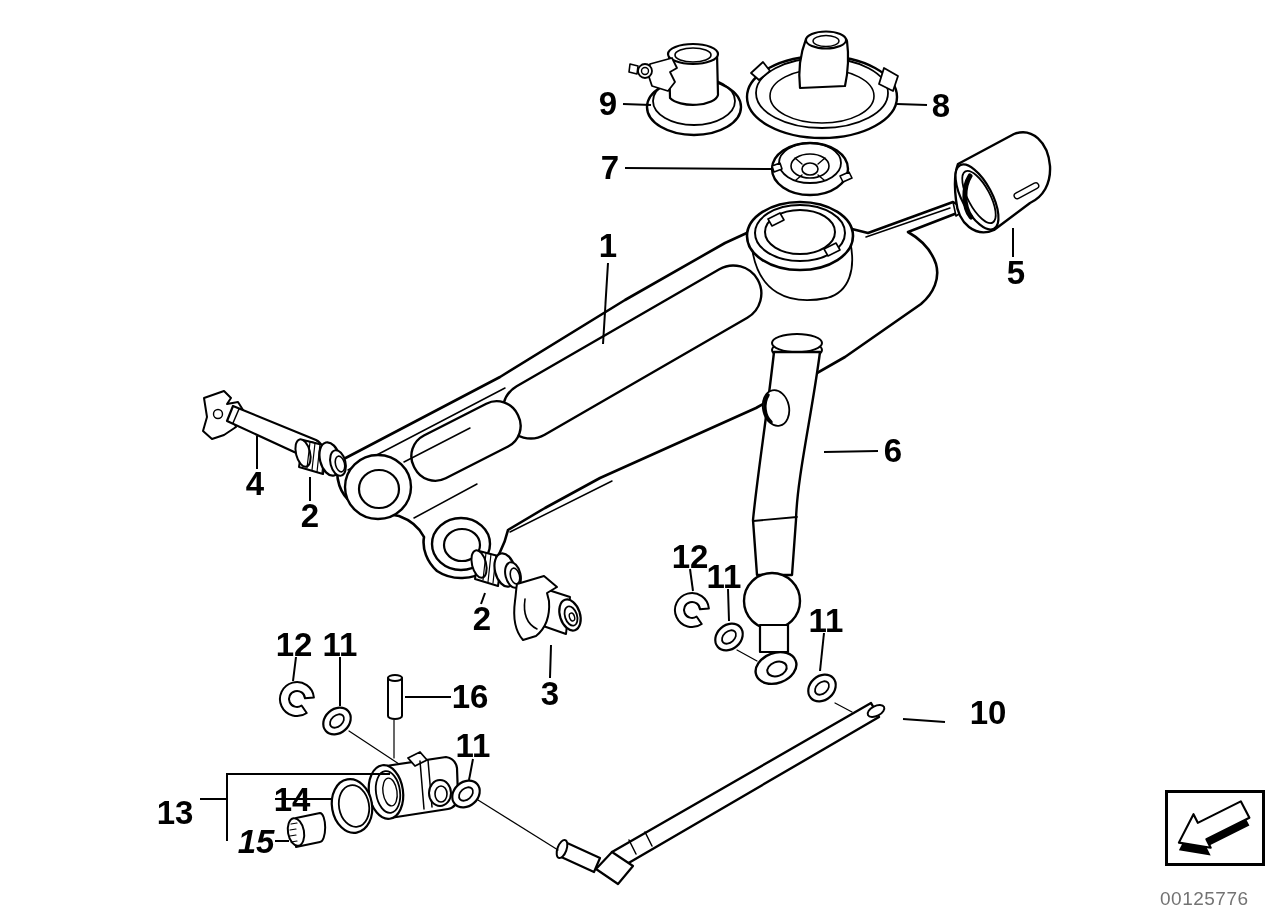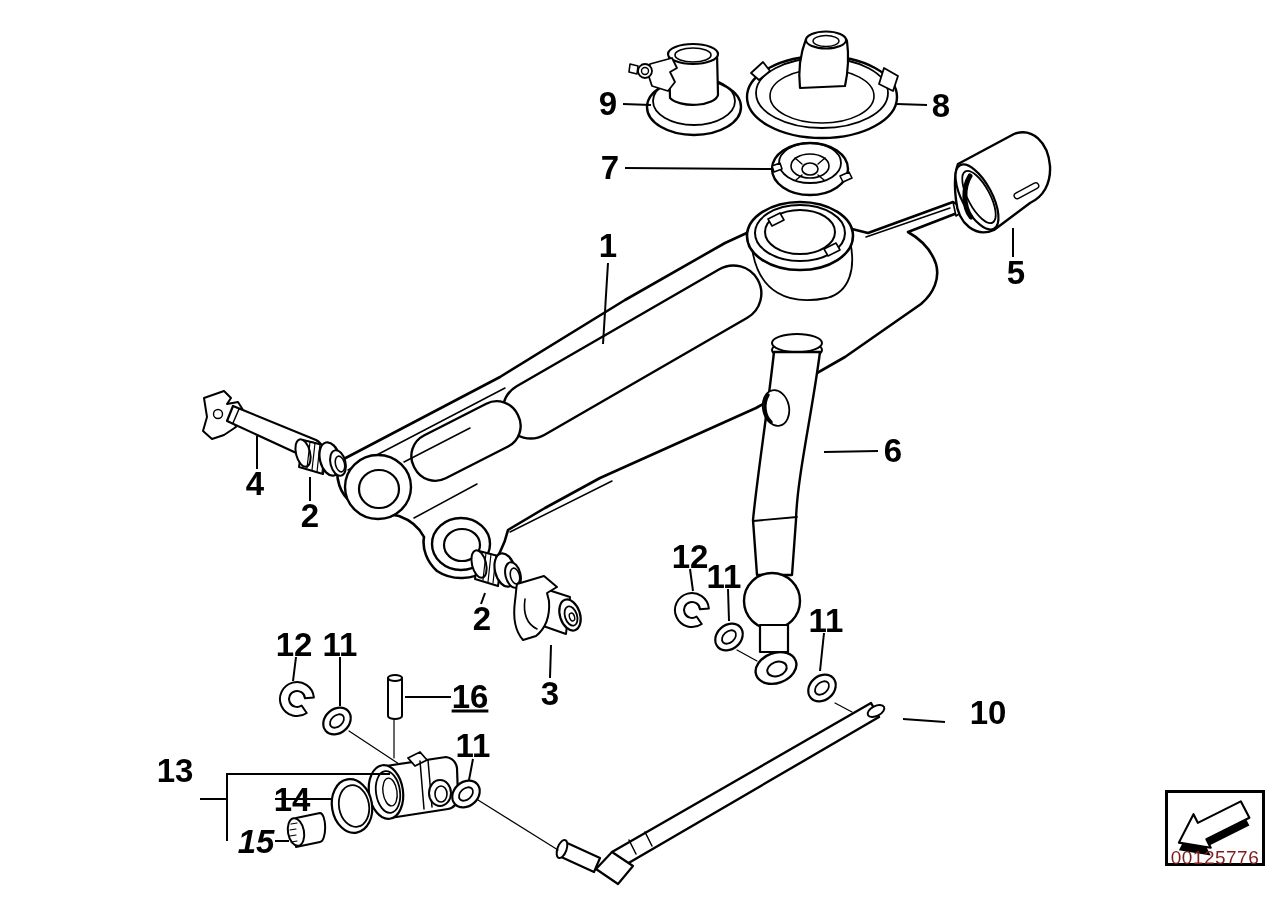--- a/index.html
+++ b/index.html
@@ -7,22 +7,22 @@
          font-family:"Liberation Sans",sans-serif;}
   .stage svg{display:block;}
   #art,#leads{position:absolute;left:0;top:0;}
   #leads{pointer-events:none;}
   .callout{position:absolute;transform:translate(-50%,-50%);
            font:700 33px/1 "Liberation Sans",sans-serif;color:#000;white-space:nowrap;
            cursor:pointer;}
   .stamp{position:absolute;left:1165px;top:790px;width:100px;height:76px;
          border:3px solid #000;box-sizing:border-box;background:#fff;
          display:flex;align-items:center;justify-content:center;}
-  .docnum{position:absolute;left:1160px;top:848px;width:110px;text-align:center;
-          font:400 19px/1.1 "Liberation Sans",sans-serif;color:#7f1d1d;letter-spacing:.5px;}
+  .docnum{position:absolute;left:1160px;top:889px;width:110px;
+          font:400 19px/1.1 "Liberation Sans",sans-serif;color:#737373;letter-spacing:.5px;}
   .art-line{stroke:#000;fill:none;}
 </style>
 </head>
 <body>
 
 <div class="stage">
 
   <svg id="art" width="1288" height="910" viewBox="0 0 1288 910" stroke-linejoin="round" stroke-linecap="round">
 
     <g stroke="#000" fill="#fff">
@@ -250,23 +250,23 @@
       <div class="callout" style="left: 893px; top: 450px;">6</div>
       <div class="callout" style="left: 610px; top: 167px;">7</div>
       <div class="callout" style="left: 941px; top: 105px;">8</div>
       <div class="callout" style="left: 608px; top: 103px;">9</div>
       <div class="callout" style="left: 963px; top: 712px; margin-left: 25px;">10</div>
       <div class="callout" style="left: 690px; top: 556px;">12</div>
       <div class="callout" style="left: 724px; top: 576px;">11</div>
       <div class="callout" style="left: 826px; top: 620px;">11</div>
       <div class="callout" style="left: 294px; top: 644px;">12</div>
       <div class="callout" style="left: 340px; top: 644px;">11</div>
-      <div class="callout" style="left: 470px; top: 696px; text-decoration: underline;">16</div>
+      <div class="callout" style="left: 470px; top: 696px;">16</div>
       <div class="callout" style="left: 473px; top: 745px;">11</div>
-      <div class="callout" style="left: 175px; top: 770px;">13</div>
+      <div class="callout" style="left: 175px; top: 812px;">13</div>
       <div class="callout" style="left: 256px; top: 799px; margin-left: 36px;">14</div>
       <div class="callout" style="left: 256px; top: 841px; font-style: italic;">15</div>
     </div>
 
   <div class="stamp">
     <svg width="86" height="62" viewBox="0 0 100 70">
       <polygon points="8,61 25,28 30,38 80,13 90,32 40,57 45,67" fill="#000"></polygon>
       <polygon points="8,52 25,19 30,29 80,4 90,23 40,48 45,58" fill="#fff" stroke="#000" stroke-width="2.5" stroke-linejoin="round"></polygon>
     </svg>
   </div>

